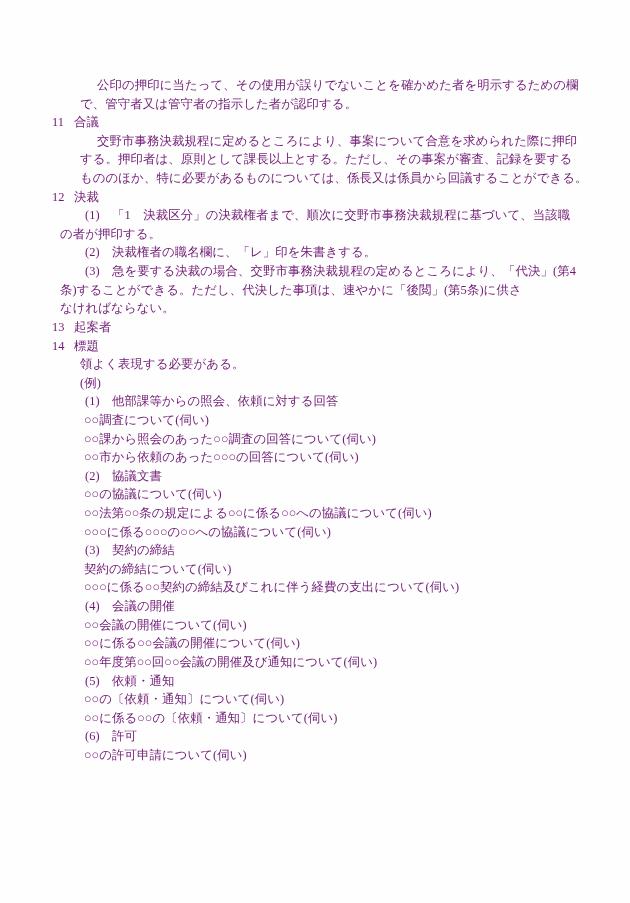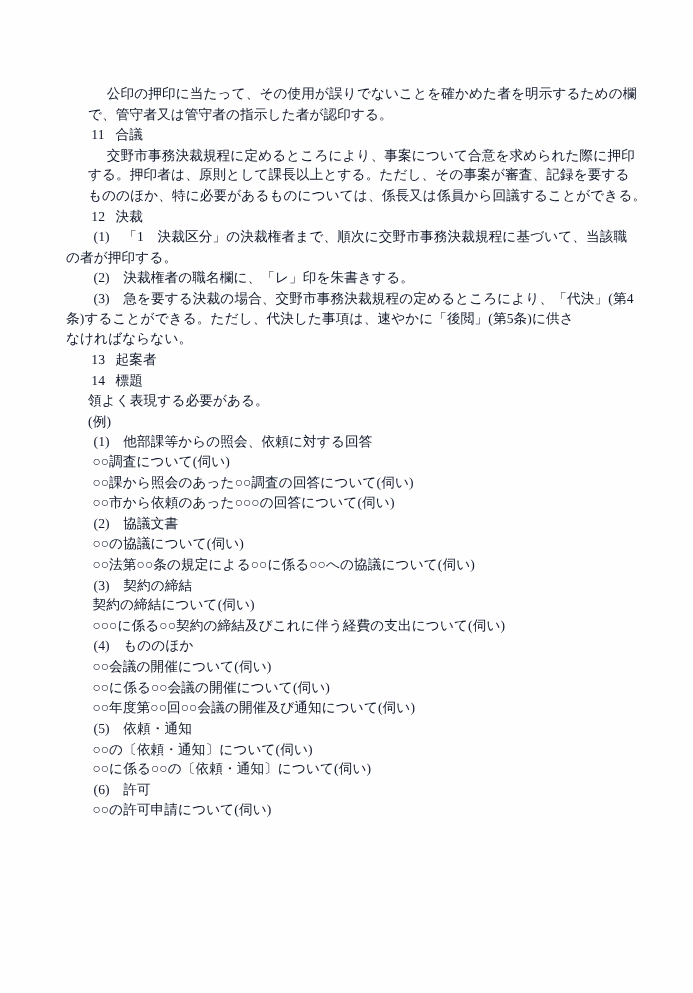--- a/index.html
+++ b/index.html
@@ -15,29 +15,29 @@
     overflow: hidden;
   }
   .doc-body {
     position: absolute;
     top: 76px;
     left: 0;
     width: 630px;
     font-family: "Liberation Serif", "DejaVu Serif", serif;
     font-size: 12.4px;
     line-height: 18.62px;
-    color: #0f172a;
+    color: #701a75;
     letter-spacing: 0.1px;
   }
   .line {
     white-space: nowrap;
     height: 18.62px;
   }
   
-  .line.item       { margin-left: 83px; }
+  .line.item       { margin-left: 52px; }
   .line.para-first { margin-left: 97px; }
   .line.para-cont  { margin-left: 80px; }
   .line.sub        { margin-left: 85px; }
   .line.sub-cont   { margin-left: 60px; }
   .line.example    { margin-left: 84px; }
   .line.item .num {
     display: inline-block;
     width: 22px;
   }
   .line.sub .num {
@@ -67,24 +67,25 @@
       <div class="line item"><span class="num">14</span><span class="txt">標題</span></div>
       <div class="line para-cont"><span class="txt">領よく表現する必要がある。</span></div>
       <div class="line para-cont"><span class="txt">(例)</span></div>
       <div class="line sub"><span class="num">(1)</span><span class="txt">他部課等からの照会、依頼に対する回答</span></div>
       <div class="line example"><span class="txt">○○調査について(伺い)</span></div>
       <div class="line example"><span class="txt">○○課から照会のあった○○調査の回答について(伺い)</span></div>
       <div class="line example"><span class="txt">○○市から依頼のあった○○○の回答について(伺い)</span></div>
       <div class="line sub"><span class="num">(2)</span><span class="txt">協議文書</span></div>
       <div class="line example"><span class="txt">○○の協議について(伺い)</span></div>
       <div class="line example"><span class="txt">○○法第○○条の規定による○○に係る○○への協議について(伺い)</span></div>
+      <div class="line example"><span class="txt">○○○に係る○○○の○○への協議について(伺い)</span></div>
       <div class="line sub"><span class="num">(3)</span><span class="txt">契約の締結</span></div>
       <div class="line example"><span class="txt">契約の締結について(伺い)</span></div>
       <div class="line example"><span class="txt">○○○に係る○○契約の締結及びこれに伴う経費の支出について(伺い)</span></div>
-      <div class="line sub"><span class="num">(4)</span><span class="txt">もののほか</span></div>
+      <div class="line sub"><span class="num">(4)</span><span class="txt">会議の開催</span></div>
       <div class="line example"><span class="txt">○○会議の開催について(伺い)</span></div>
       <div class="line example"><span class="txt">○○に係る○○会議の開催について(伺い)</span></div>
       <div class="line example"><span class="txt">○○年度第○○回○○会議の開催及び通知について(伺い)</span></div>
       <div class="line sub"><span class="num">(5)</span><span class="txt">依頼・通知</span></div>
       <div class="line example"><span class="txt">○○の〔依頼・通知〕について(伺い)</span></div>
       <div class="line example"><span class="txt">○○に係る○○の〔依頼・通知〕について(伺い)</span></div>
       <div class="line sub"><span class="num">(6)</span><span class="txt">許可</span></div>
       <div class="line example"><span class="txt">○○の許可申請について(伺い)</span></div>
     </div>
 </div>

